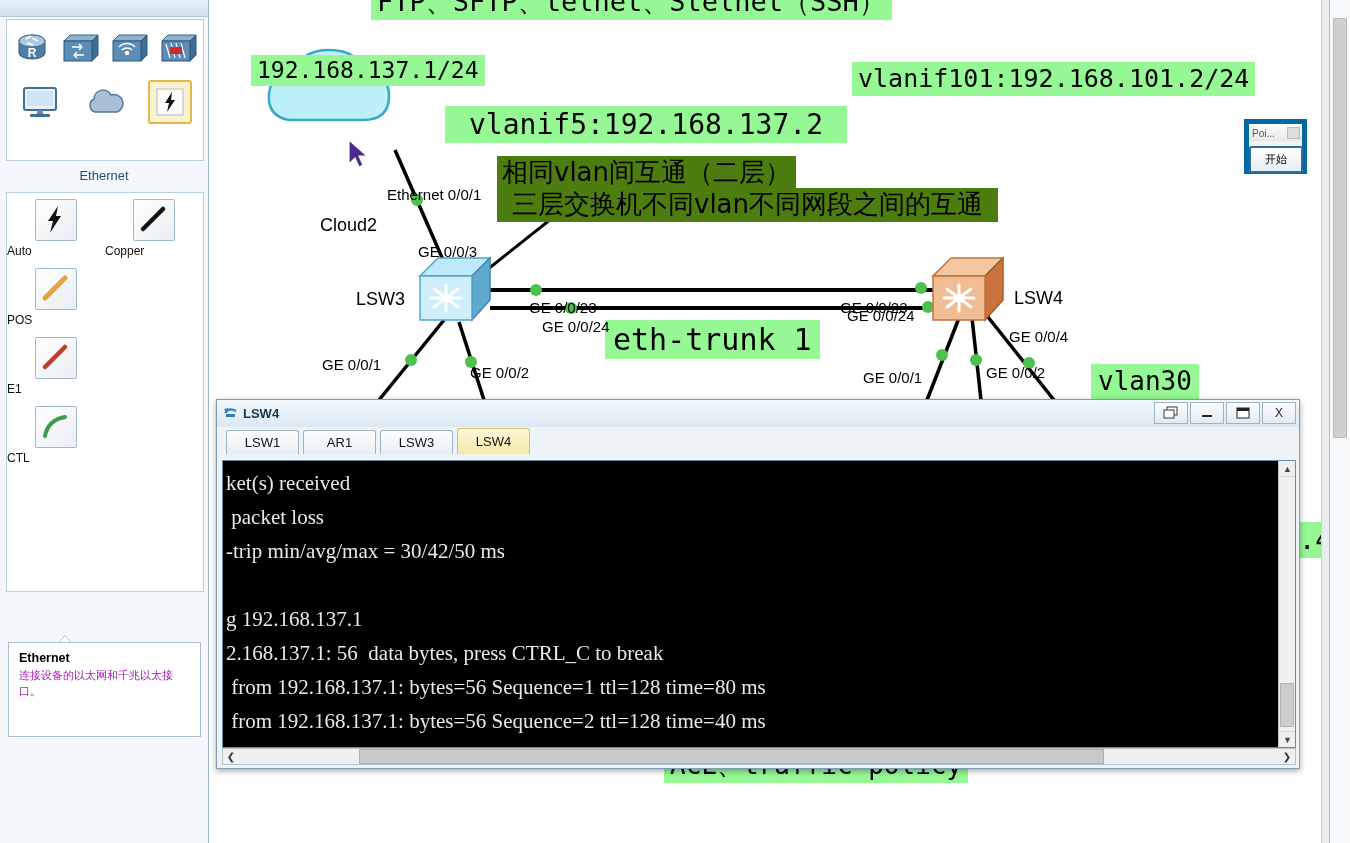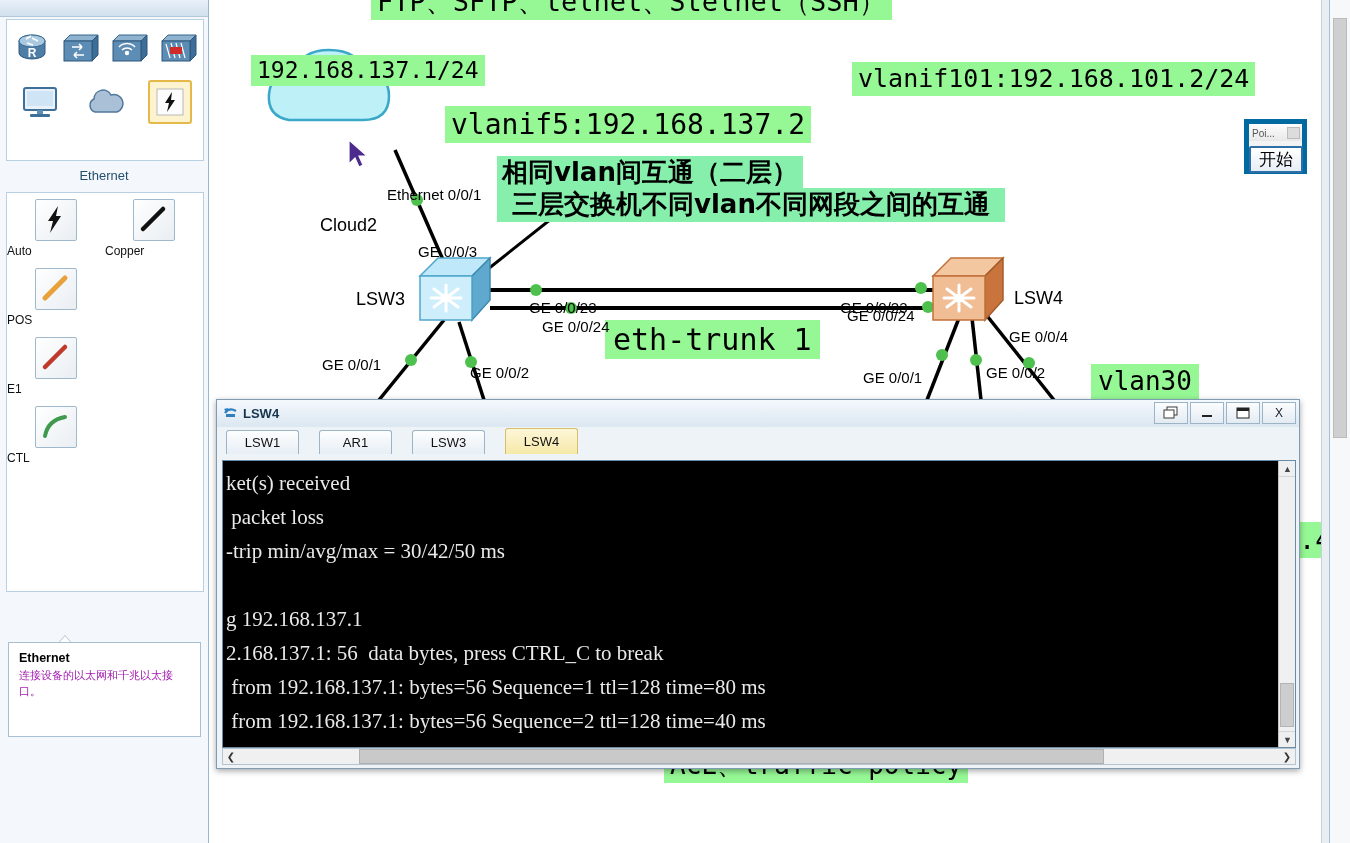--- a/index.html
+++ b/index.html
@@ -98,26 +98,25 @@
   .hl {
     position: absolute;
     background: #96f795;
     color: #000;
     font-family: "DejaVu Sans Mono", monospace;
     white-space: pre;
     line-height: 1.18;
   }
   .hl-cn {
     position: absolute;
-    background: #86efac;
+    background: #4d7c0f;
     color: #000;
     font-family: "DejaVu Sans", sans-serif;
     white-space: pre;
     line-height: 1.22;
-    font-weight: bold;
   }
   .plain {
     position: absolute;
     color: #000;
     font-family: "Liberation Sans", sans-serif;
     white-space: pre;
   }
 
   svg.topo { position: absolute; left: 0; top: 0; width: 1141px; height: 843px; pointer-events: none; }
 
@@ -137,21 +136,21 @@
     display: flex; justify-content: space-between; align-items: center;
     box-sizing: border-box;
   }
   #poi-close { width: 13px; height: 12px; background: #dcdcdc; border: 1px solid #bbb; box-sizing: border-box; }
   #poi-btn {
     margin: 5px auto 0 auto;
     width: 50px; height: 23px;
     background: linear-gradient(to bottom, #ffffff, #e6eef6);
     border: 2px solid #2f6fa8;
     border-radius: 2px;
-    font-size: 17px; color: #000;
+    font-size: 11px; color: #000;
     display: flex; align-items: center; justify-content: center;
     font-family: "DejaVu Sans", sans-serif;
   }
 
   
   #term-window {
     position: absolute; left: 216px; top: 399px;
     width: 1084px; height: 370px;
     background: #eef3f8;
     border: 1px solid #7f9cb5;
@@ -173,21 +172,21 @@
     margin-left: 2px;
     background: linear-gradient(to bottom, #fbfdfe, #e3ebf2);
     border: 1px solid #9db4c7;
     box-sizing: border-box;
     display: flex; align-items: center; justify-content: center;
     font-size: 12px; color: #223;
   }
   #term-tabs { display: flex; height: 27px; padding-left: 9px; background: #eef3f8; align-items: flex-end; }
   .ttab {
     width: 73px; height: 24px;
-    margin-right: 20px;
+    margin-right: 4px;
     background: linear-gradient(to bottom, #fdfefe, #e7eef5);
     border: 1px solid #9db4c7;
     border-bottom: none;
     border-radius: 3px 3px 0 0;
     font-size: 13px; color: #111;
     display: flex; align-items: center; justify-content: center;
     box-sizing: border-box;
   }
   .ttab.active {
     background: linear-gradient(to bottom, #fdf6d8, #f6e9a8);
@@ -431,21 +430,21 @@
 
         <g transform="translate(140,140)">
           <polygon points="0,0 0,24 6,18 10,27 14,25 10,16 18,16" fill="#4d2a8e" stroke="#ffffff" stroke-width="1.2"></polygon>
         </g>
       </svg>
 
       <div class="hl" style="left:162px; top:-16px; font-size:27px; padding:2px 6px;">FTP、SFTP、telnet、Stelnet（SSH）</div>
 
       <div class="hl" style="left:42px; top:55px; font-size:23px; padding:2px 6px;">192.168.137.1/24</div>
 
-      <div class="hl" style="left:236px; top:106px; font-size:28px; padding:2px 6px;">vlanif5:192.168.137.2</div>
+      <div class="hl" style="left:236px; top:106px; font-size:28px; padding:2px 24px;">vlanif5:192.168.137.2</div>
 
       <div class="hl" style="left:643px; top:62px; font-size:25px; padding:2px 6px;">vlanif101:192.168.101.2/24</div>
 
       <div class="hl-cn" style="left:288px; top:156px; font-size:26px; padding:1px 5px;">相同vlan间互通（二层）</div>
 
       <div class="hl-cn" style="left:288px; top:188px; font-size:26px; padding:1px 15px;">三层交换机不同vlan不同网段之间的互通</div>
 
       <div class="hl" style="left:396px; top:320px; font-size:30px; padding:2px 8px;">eth-trunk 1</div>
 
       <div class="hl" style="left:882px; top:364px; font-size:26px; padding:2px 7px;">vlan30</div>

